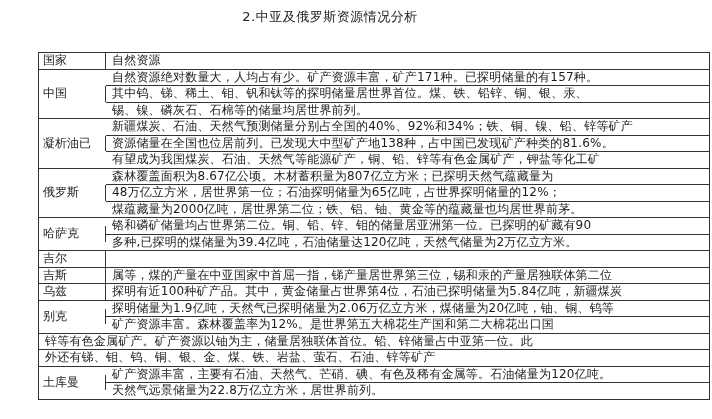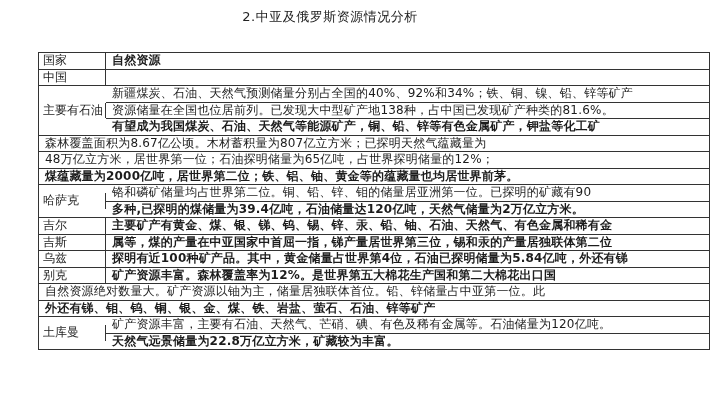--- a/index.html
+++ b/index.html
@@ -54,90 +54,94 @@
     height: 15.5px;
     line-height: 15.5px;
     border-bottom: 1px solid #333333;
     box-sizing: content-box;
     padding-left: 6px;
     font-size: 12px;
     white-space: nowrap;
     overflow: hidden;
     letter-spacing: 0.2px;
   }
-  .col-lines .line:last-child { border-bottom: none; font-weight: bold; }
+  .col-lines .line:last-child { border-bottom: none; }
 </style>
 </head>
 <body>
 
 <div class="page">
   <div class="title">2.中亚及俄罗斯资源情况分析</div>
   <div class="res-table">
       <div class="row-group">
         <div class="col-country">国家</div>
         <div class="col-lines">
           <div class="line">自然资源</div>
         </div>
       </div>
       <div class="row-group">
         <div class="col-country">中国</div>
+        <div class="col-lines">
+          <div class="line">自然资源绝对数量大，人均占有少。矿产资源丰富，矿产171种。已探明储量的有157种。</div>
+          <div class="line">其中钨、锑、稀土、钼、钒和钛等的探明储量居世界首位。煤、铁、铅锌、铜、银、汞、</div>
+          <div class="line">锡、镍、磷灰石、石棉等的储量均居世界前列。</div>
+        </div>
       </div>
       <div class="row-group">
-        <div class="col-country">主要有石油</div>
+        <div class="col-country">凝析油已</div>
         <div class="col-lines">
           <div class="line">新疆煤炭、石油、天然气预测储量分别占全国的40%、92%和34%；铁、铜、镍、铅、锌等矿产</div>
           <div class="line">资源储量在全国也位居前列。已发现大中型矿产地138种，占中国已发现矿产种类的81.6%。</div>
           <div class="line">有望成为我国煤炭、石油、天然气等能源矿产，铜、铅、锌等有色金属矿产，钾盐等化工矿</div>
         </div>
       </div>
       <div class="row-group">
+        <div class="col-country">俄罗斯</div>
         <div class="col-lines">
           <div class="line">森林覆盖面积为8.67亿公顷。木材蓄积量为807亿立方米；已探明天然气蕴藏量为</div>
           <div class="line">48万亿立方米，居世界第一位；石油探明储量为65亿吨，占世界探明储量的12%；</div>
           <div class="line">煤蕴藏量为2000亿吨，居世界第二位；铁、铝、铀、黄金等的蕴藏量也均居世界前茅。</div>
         </div>
       </div>
       <div class="row-group">
         <div class="col-country">哈萨克</div>
         <div class="col-lines">
           <div class="line">铬和磷矿储量均占世界第二位。铜、铅、锌、钼的储量居亚洲第一位。已探明的矿藏有90</div>
           <div class="line">多种,已探明的煤储量为39.4亿吨，石油储量达120亿吨，天然气储量为2万亿立方米。</div>
         </div>
       </div>
       <div class="row-group">
         <div class="col-country">吉尔</div>
-        <div class="col-lines">
-          <div class="line">主要矿产有黄金、煤、银、锑、钨、锡、锌、汞、铅、铀、石油、天然气、有色金属和稀有金</div>
-        </div>
       </div>
       <div class="row-group">
         <div class="col-country">吉斯</div>
         <div class="col-lines">
           <div class="line">属等，煤的产量在中亚国家中首屈一指，锑产量居世界第三位，锡和汞的产量居独联体第二位</div>
         </div>
       </div>
       <div class="row-group">
         <div class="col-country">乌兹</div>
         <div class="col-lines">
-          <div class="line">探明有近100种矿产品。其中，黄金储量占世界第4位，石油已探明储量为5.84亿吨，外还有锑</div>
+          <div class="line">探明有近100种矿产品。其中，黄金储量占世界第4位，石油已探明储量为5.84亿吨，新疆煤炭</div>
         </div>
       </div>
       <div class="row-group">
         <div class="col-country">别克</div>
         <div class="col-lines">
+          <div class="line">探明储量为1.9亿吨，天然气已探明储量为2.06万亿立方米，煤储量为20亿吨，铀、铜、钨等</div>
           <div class="line">矿产资源丰富。森林覆盖率为12%。是世界第五大棉花生产国和第二大棉花出口国</div>
         </div>
       </div>
       <div class="row-group">
         <div class="col-lines">
-          <div class="line">自然资源绝对数量大。矿产资源以铀为主，储量居独联体首位。铅、锌储量占中亚第一位。此</div>
+          <div class="line">锌等有色金属矿产。矿产资源以铀为主，储量居独联体首位。铅、锌储量占中亚第一位。此</div>
           <div class="line">外还有锑、钼、钨、铜、银、金、煤、铁、岩盐、萤石、石油、锌等矿产</div>
         </div>
       </div>
       <div class="row-group">
         <div class="col-country">土库曼</div>
         <div class="col-lines">
           <div class="line">矿产资源丰富，主要有石油、天然气、芒硝、碘、有色及稀有金属等。石油储量为120亿吨。</div>
-          <div class="line">天然气远景储量为22.8万亿立方米，矿藏较为丰富。</div>
+          <div class="line">天然气远景储量为22.8万亿立方米，居世界前列。</div>
         </div>
       </div>
     </div>
 </div>
 
 </body></html>

